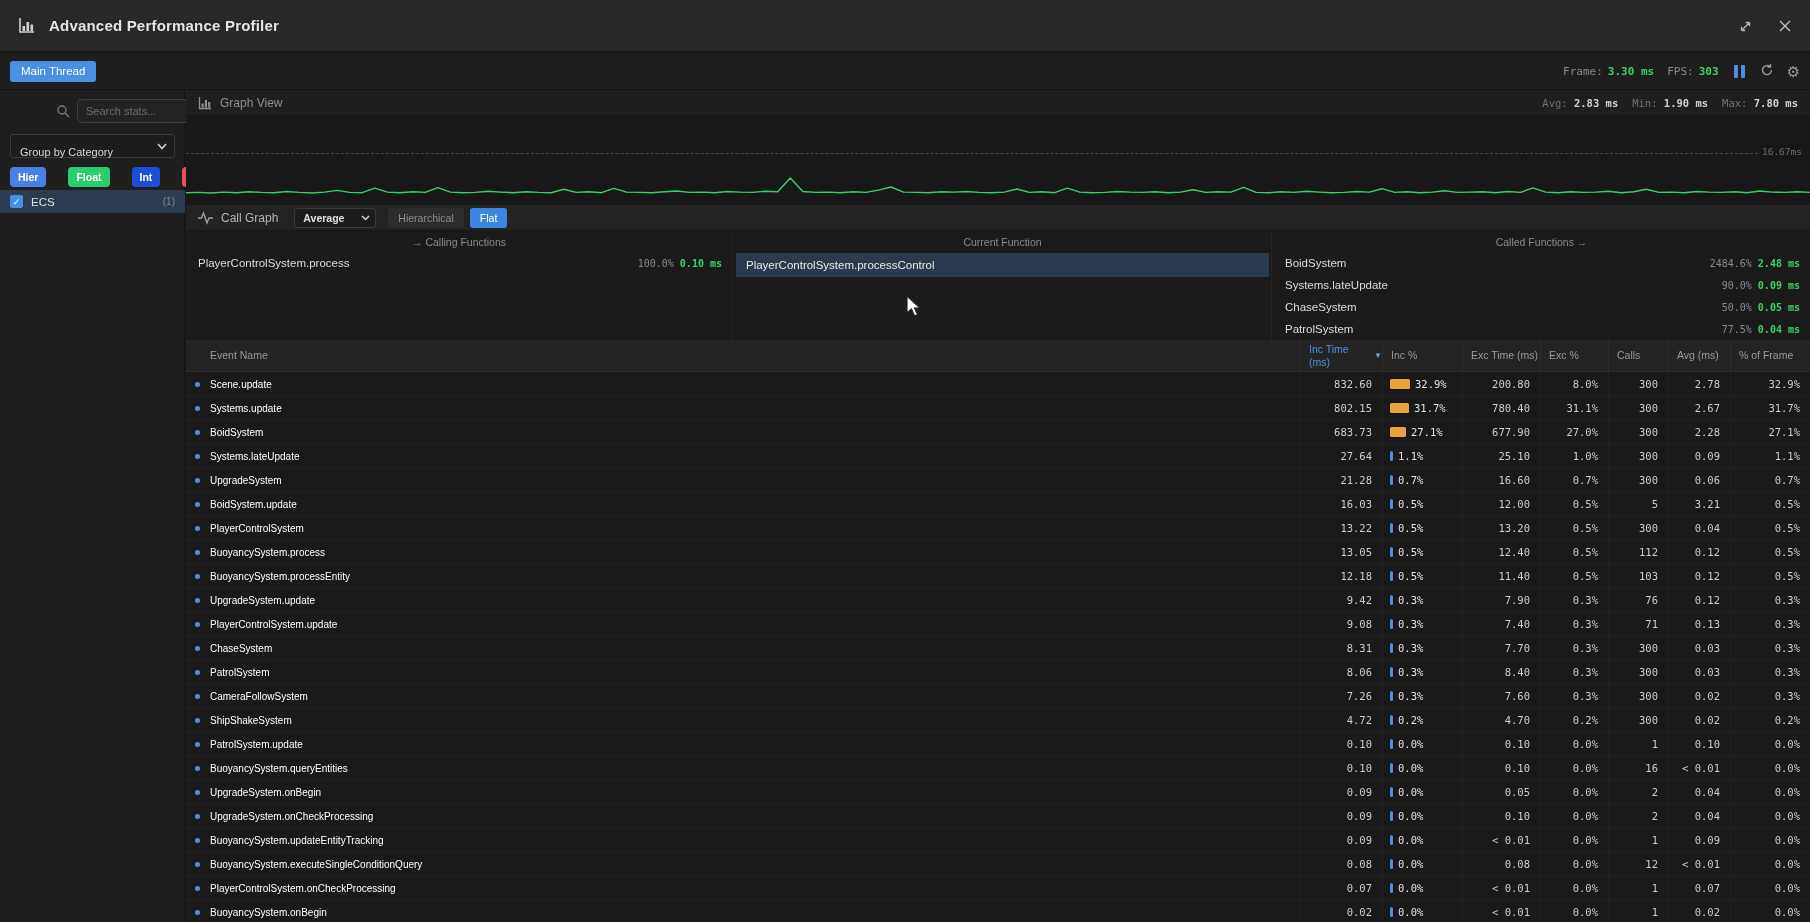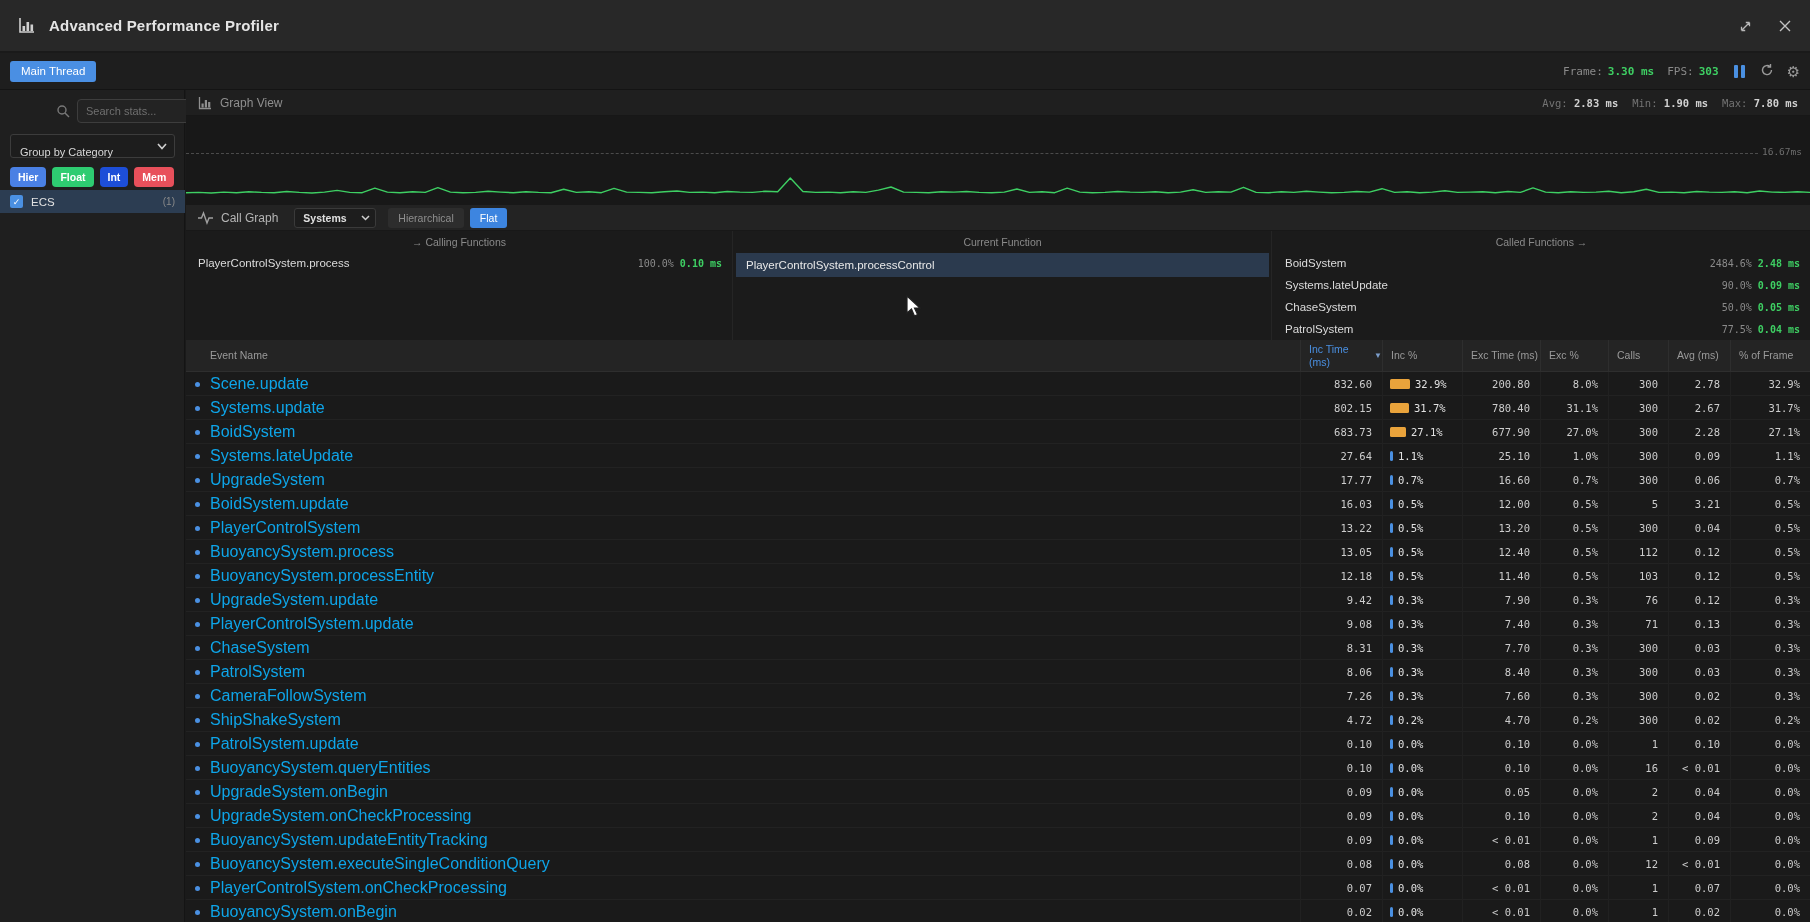--- a/index.html
+++ b/index.html
@@ -35,21 +35,21 @@
   .sidebar { position:absolute; left:0; top:90px; width:185px; height:832px; background:#1f1f1f; border-right:1px solid #141414; }
   .searchrow { position:absolute; left:0; top:9px; width:185px; height:24px; display:flex; align-items:center;margin-left:48px; }
   .searchrow svg { margin-left:8px; }
   .search-input { margin-left:7px; width:148px; height:24px; background:#232323; border:1px solid #3d3d3d;
     border-radius:4px; color:#cfcfcf; font-size:11px; padding:0 8px; outline:none; font-family:"Liberation Sans",sans-serif; }
   .search-input::placeholder { color:#6f6f6f; }
   .group-select { position:absolute; left:10px; top:44px; width:165px; height:24px; background:#1d1d1d;
     border:1px solid #3c3c3c; border-radius:3px; display:flex; align-items:center; cursor:pointer; }
   .group-select span { margin-left:9px; font-size:11px; color:#d8d8d8;margin-top:12px; }
   .group-select svg { position:absolute; right:7px; }
-  .badges { position:absolute; left:10px; top:77px; display:flex; gap:6px; }
+  .badges { position:absolute; left:10px; top:77px; display:flex; gap:22px; }
   .badge { height:20px; padding:0 8px; border-radius:4px; color:#fff; font-size:10.5px; font-weight:bold;
     display:flex; align-items:center; cursor:pointer; }
   .cat-row { position:absolute; left:0; top:100px; width:185px; height:23px; background:#2c3d52;
     display:flex; align-items:center; cursor:pointer; }
   .checkbox { width:13px; height:13px; margin-left:10px; background:#4a90e2; border-radius:2px;
     display:flex; align-items:center; justify-content:center; color:#fff; font-size:9px; }
   .cat-label { margin-left:8px; font-size:11.5px; color:#e2e2e2; }
   .cat-count { position:absolute; right:10px; font-size:10px; color:#8a8a8a; }
 
   
@@ -95,21 +95,21 @@
   
   .etable { position:absolute; left:186px; top:340px; width:1624px; height:582px; background:#1a1a1a; overflow:hidden; }
   .ehead, .erow { display:grid; grid-template-columns:1114px 82px 80px 78px 68px 60px 62px 80px; }
   .ehead { height:32px; background:#242424; border-bottom:1px solid #2e2e2e; }
   .ehead .hc { display:flex; align-items:center; font-size:10.5px; color:#9a9a9a; padding-left:8px;
     border-left:1px solid #2e2e2e; line-height:1.15; cursor:pointer; }
   .ehead .hc:first-child { border-left:none; padding-left:24px; }
   .ehead .hc.sorted { color:#4a90e2; }
   .ehead .hc .sort { color:#7a9cc9; font-size:8px; margin-left:3px; }
   .erow { height:24px; border-bottom:1px solid #222; align-items:center; cursor:pointer; }
-  .erow .name { display:flex; align-items:center; font-size:16px; color:#0ea5e9; padding-left:24px; position:relative; }
+  .erow .name { display:flex; align-items:center; font-size:10px; color:#ffffff; padding-left:24px; position:relative; }
   .erow .name .dot { position:absolute; left:9px; width:5px; height:5px; border-radius:50%; background:#4a90e2; }
   .erow .num { font-family:"DejaVu Sans Mono", monospace; font-size:10.5px; color:#cdcdcd;
     text-align:right; padding-right:10px; border-left:1px solid #212121; height:24px; line-height:24px; }
   .erow .pctcell { display:flex; align-items:center; border-left:1px solid #212121; height:24px; padding-left:7px; }
   .erow .pctcell .bar { height:10px; border-radius:1.5px; margin-right:5px; flex:none; }
   .erow .pctcell .ptxt { font-family:"DejaVu Sans Mono", monospace; font-size:10.5px; color:#e2e2e2; }
 
   
   .cursor { position:absolute; left:905px; top:295px; pointer-events:none; z-index:50; }
 </style>
@@ -209,21 +209,21 @@
       <polyline points="0.0,76.7 12.6,76.4 25.2,77.0 37.8,76.1 50.4,76.7 62.9,75.8 75.5,76.4 88.1,76.7 100.7,75.5 113.3,76.4 125.9,77.0 138.5,76.1 151.1,74.4 163.7,76.4 176.2,76.7 188.8,72.2 201.4,76.1 214.0,76.7 226.6,75.8 239.2,76.4 251.8,71.6 264.4,76.1 277.0,76.7 289.6,76.4 302.1,75.3 314.7,76.1 327.3,76.7 339.9,75.8 352.5,76.4 365.1,76.7 377.7,73.3 390.3,76.4 402.9,75.8 415.4,76.7 428.0,72.4 440.6,76.1 453.2,76.4 465.8,76.7 478.4,75.8 491.0,75.0 503.6,76.4 516.2,76.1 528.7,76.7 541.3,75.5 553.9,76.1 566.5,76.4 579.1,75.3 591.7,75.8 604.3,62.0 616.9,75.5 629.5,76.4 642.0,76.1 654.6,76.7 667.2,75.8 679.8,76.4 692.4,74.1 705.0,71.0 717.6,76.1 730.2,76.4 742.8,76.7 755.3,75.8 767.9,76.1 780.5,75.5 793.1,76.4 805.7,76.7 818.3,76.1 830.9,73.0 843.5,76.4 856.1,75.8 868.7,76.7 881.2,72.2 893.8,76.1 906.4,76.7 919.0,76.4 931.6,75.5 944.2,76.1 956.8,76.4 969.4,75.8 982.0,76.7 994.5,76.1 1007.1,73.8 1019.7,76.4 1032.3,75.8 1044.9,76.1 1057.5,71.3 1070.1,76.4 1082.7,76.7 1095.3,75.8 1107.8,76.4 1120.4,75.3 1133.0,76.1 1145.6,76.7 1158.2,76.4 1170.8,75.5 1183.4,76.1 1196.0,72.7 1208.6,76.4 1221.1,75.8 1233.7,76.7 1246.3,76.1 1258.9,74.7 1271.5,76.4 1284.1,76.1 1296.7,75.8 1309.3,76.7 1321.9,75.5 1334.4,76.4 1347.0,71.9 1359.6,76.1 1372.2,76.7 1384.8,75.8 1397.4,76.4 1410.0,76.1 1422.6,75.3 1435.2,76.7 1447.8,75.8 1460.3,73.3 1472.9,76.4 1485.5,76.1 1498.1,76.7 1510.7,75.5 1523.3,76.1 1535.9,76.4 1548.5,75.8 1561.1,76.7 1573.6,75.0 1586.2,76.1 1598.8,76.4 1611.4,75.8 1624.0,76.4" fill="none" stroke="#3ecf63" stroke-width="1.4" stroke-linejoin="round"></polyline>
     </svg>
   </div>
 
   <div class="cgbar">
     <svg width="15" height="14" viewBox="0 0 15 14">
       <polyline points="0,7 3.5,7 5.5,2 9,12 11,7 15,7" fill="none" stroke="#a0a0a0" stroke-width="1.4"></polyline>
     </svg>
     <span class="cg-title">Call Graph</span>
     <div class="cg-select">
-      <span>Systems</span>
+      <span>Average</span>
       <svg width="9" height="6" viewBox="0 0 9 6">
           <path d="M1 1 L4.5 4.5 L8 1" stroke="#cfcfcf" stroke-width="1.5" fill="none"></path>
         </svg>
     </div>
     <div class="cg-btn">Hierarchical</div>
     <div class="cg-btn active">Flat</div>
   </div>
 
   <div class="cgpanel">
     <div class="cg-col calling">
@@ -341,21 +341,21 @@
           <div class="num">1.0%</div>
           <div class="num">300</div>
           <div class="num">0.09</div>
           <div class="num">1.1%</div>
         </div>
         <div class="erow">
           <div class="name">
             <span class="dot"></span>
             <span class="nm">UpgradeSystem</span>
           </div>
-          <div class="num">17.77</div>
+          <div class="num">21.28</div>
           <div class="pctcell">
             <span class="bar" style="width: 3px; background: rgb(74, 144, 226);"></span>
             <span class="ptxt">0.7%</span>
           </div>
           <div class="num">16.60</div>
           <div class="num">0.7%</div>
           <div class="num">300</div>
           <div class="num">0.06</div>
           <div class="num">0.7%</div>
         </div>

